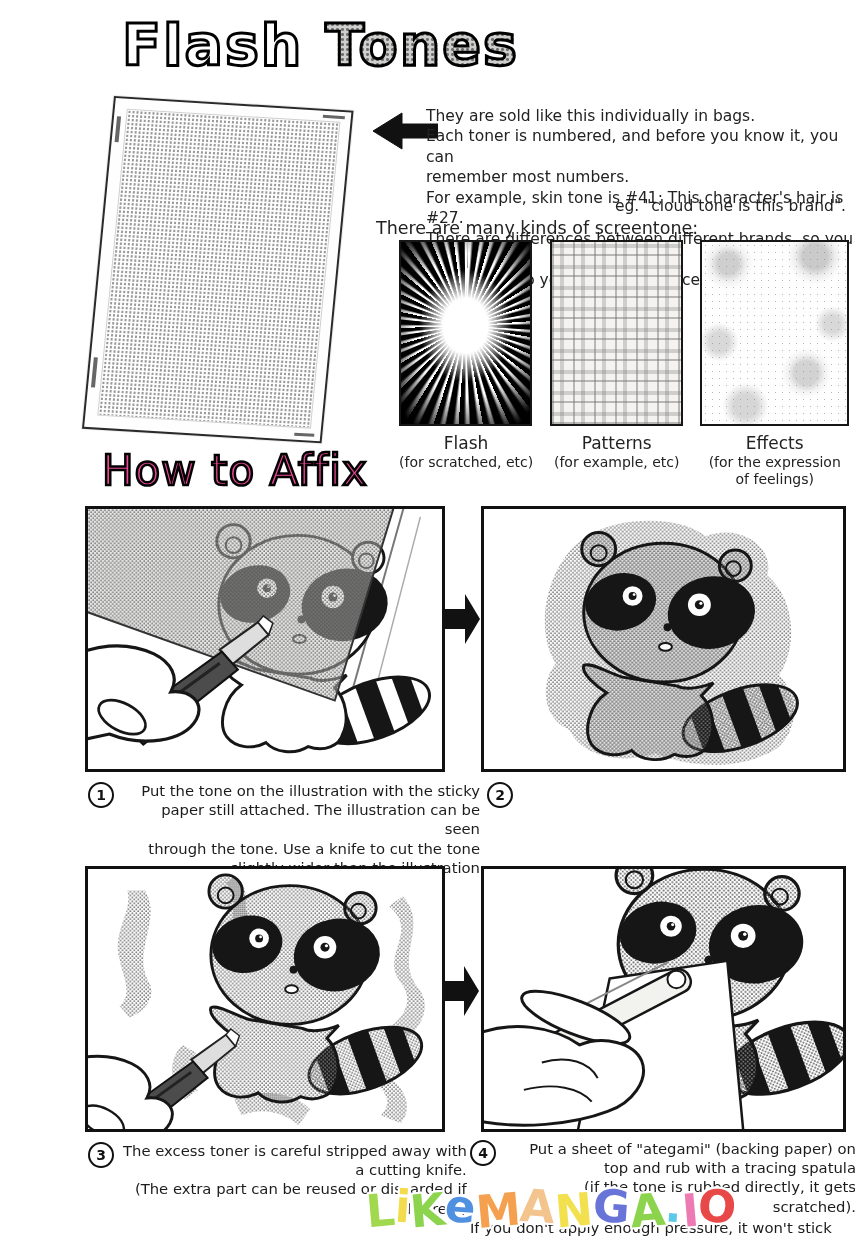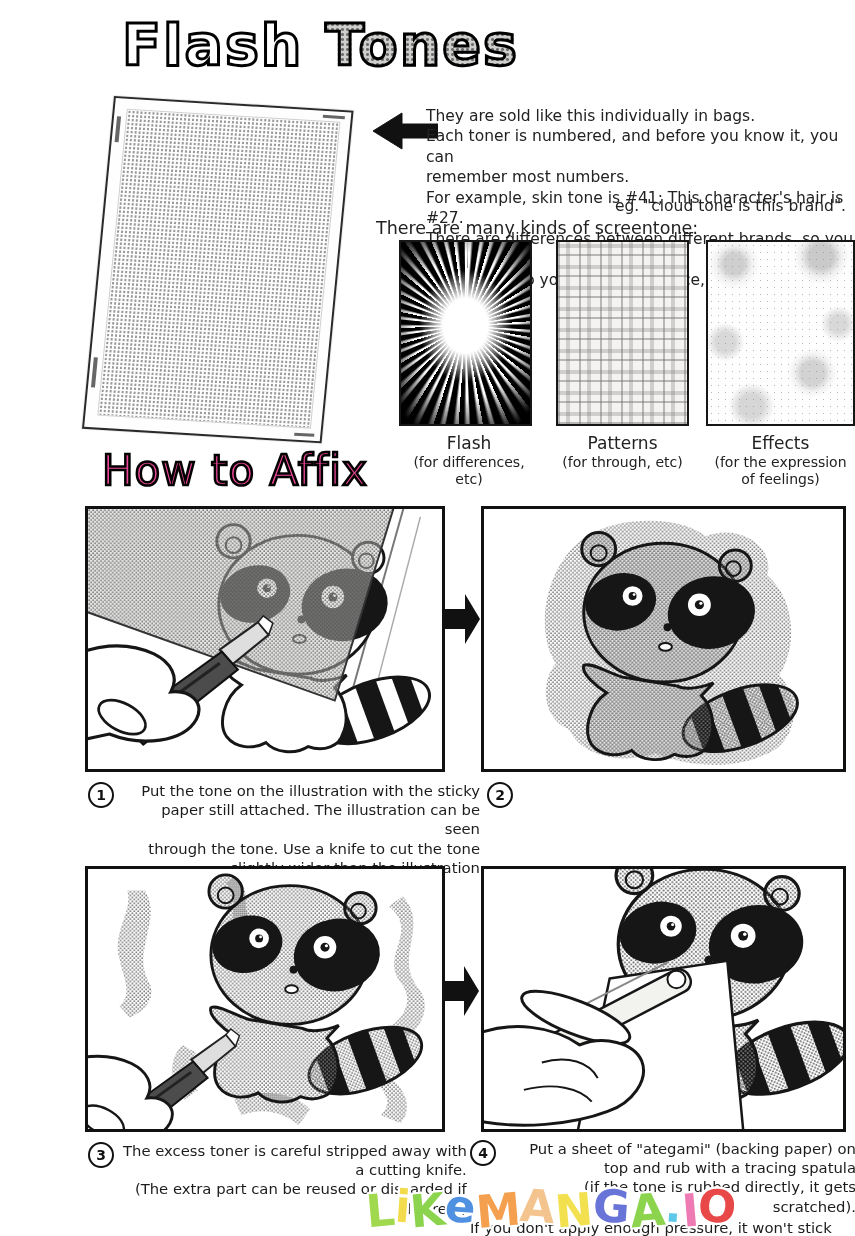--- a/index.html
+++ b/index.html
@@ -158,26 +158,26 @@
 There are differences between different brands, so you can
 just choose to your own preference,</div>
   <div class="abs hand bagnote" style="left:414px;top:196px;">eg. "cloud tone is this brand".</div>
 
   <div class="abs hand kinds" style="left:376px;top:217px;">There are many kinds of screentone:</div>
 
   <div class="abs samples" style="left:399px;top:240px;">
     <div class="sample">
       <div class="sample-img img-flash"></div>
       <div class="sample-name hand">Flash</div>
-      <div class="sample-desc hand">(for differences, etc)</div>
+      <div class="sample-desc hand">(for scratched, etc)</div>
     </div>
     <div class="sample">
       <div class="sample-img img-patterns"></div>
       <div class="sample-name hand">Patterns</div>
-      <div class="sample-desc hand">(for through, etc)</div>
+      <div class="sample-desc hand">(for example, etc)</div>
     </div>
     <div class="sample">
       <div class="sample-img img-effects"></div>
       <div class="sample-name hand">Effects</div>
       <div class="sample-desc hand">(for the expression
 of feelings)</div>
     </div>
   </div>
 
   <div class="abs affix-title" style="left:102px;top:446px;">How to Affix</div>

